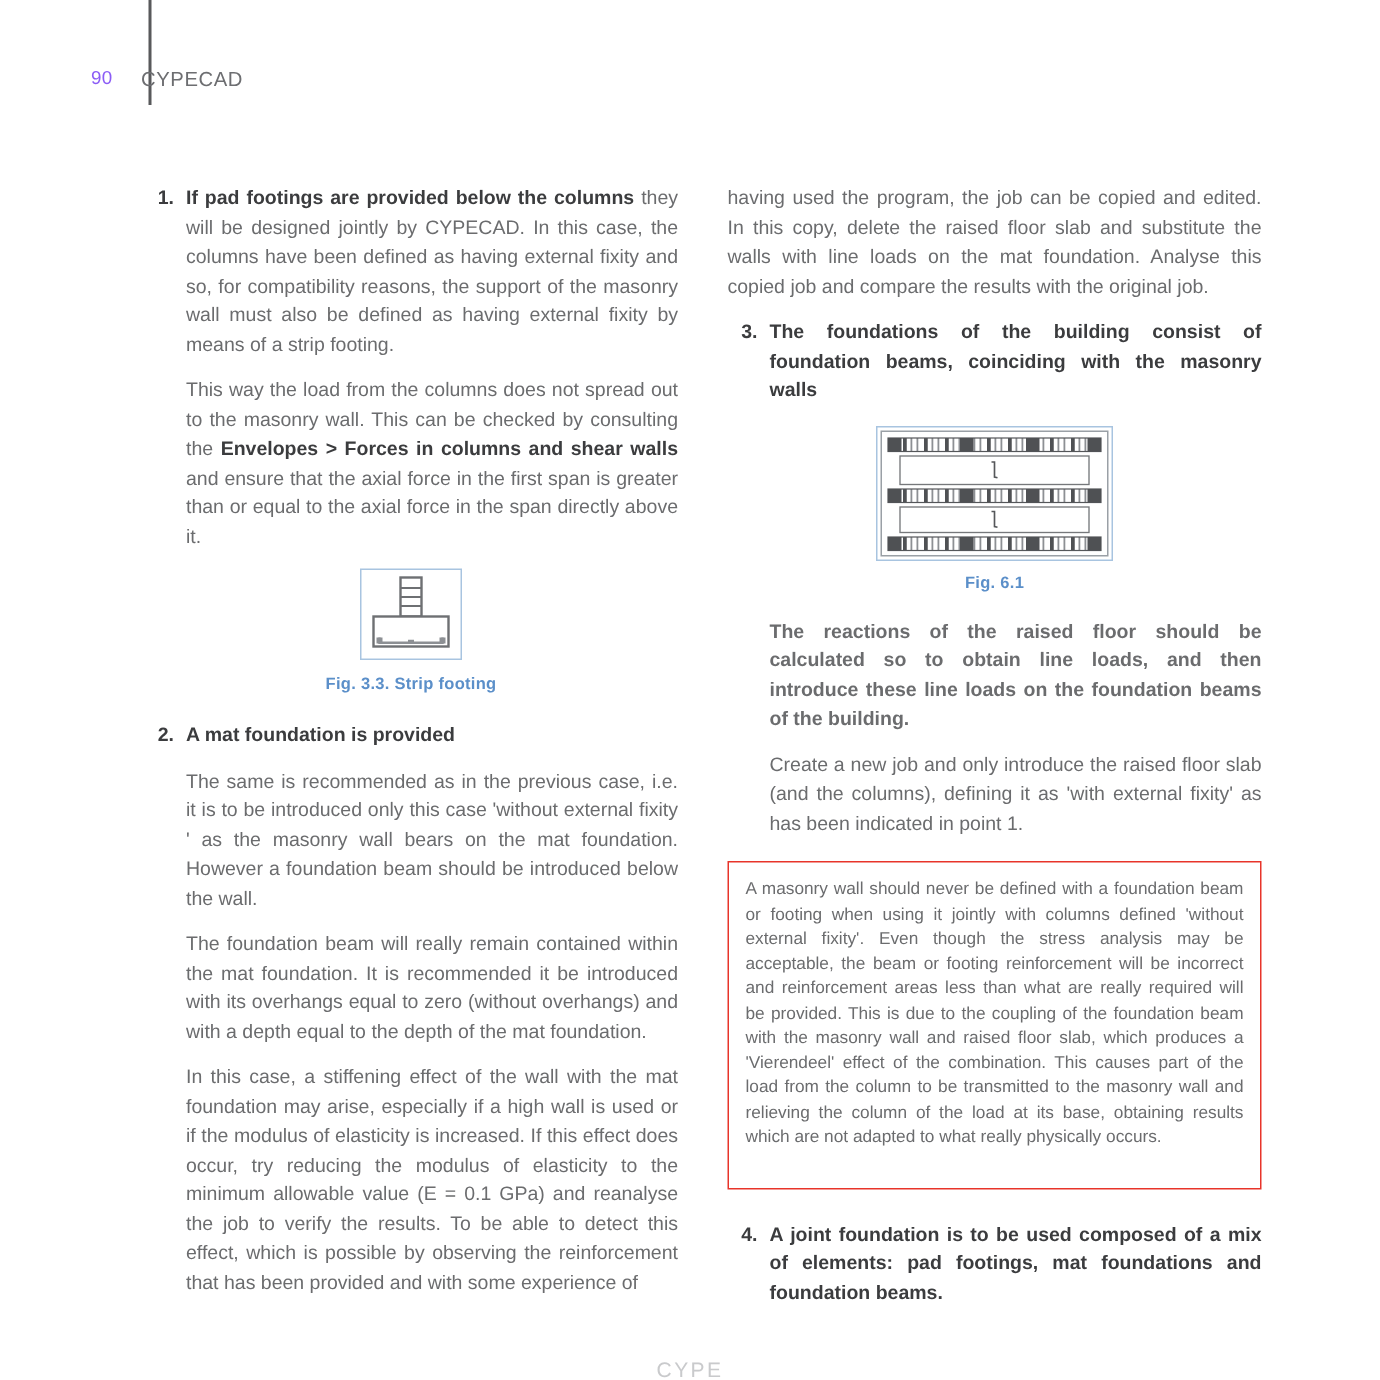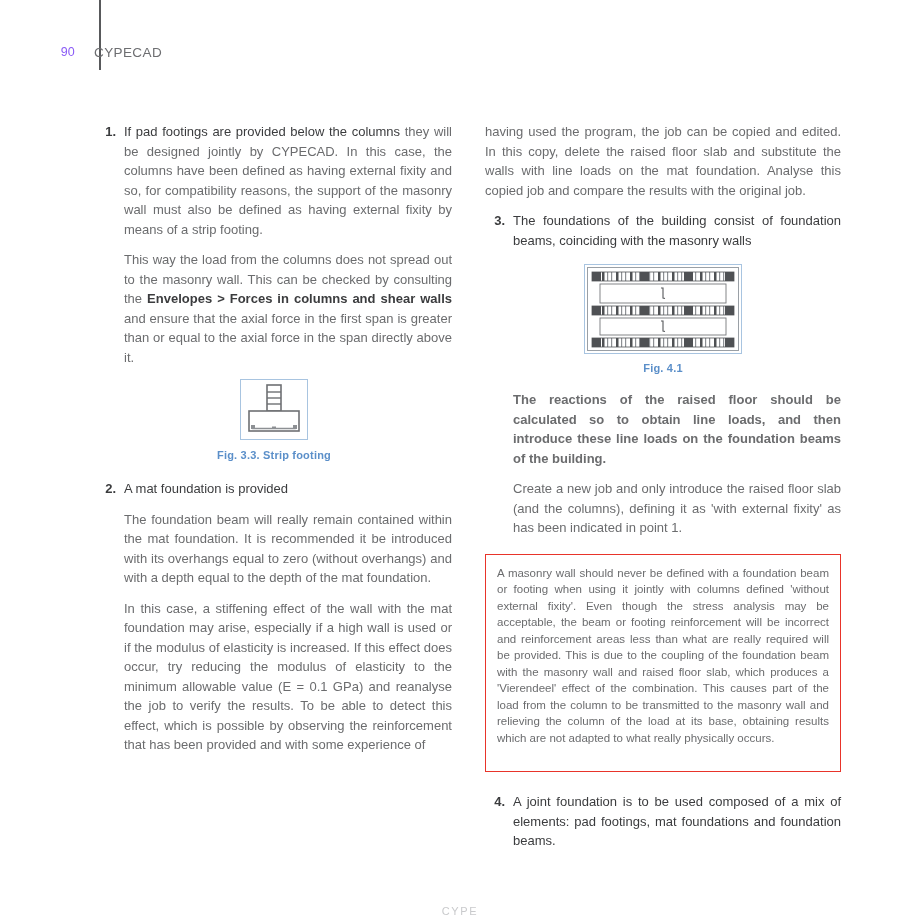--- a/index.html
+++ b/index.html
@@ -69,21 +69,21 @@
     left: 0;
     top: 0;
     width: 20px;
     text-align: right;
     font-weight: bold;
     font-size: 13px;
     color: #3b3c3e;
     line-height: 19.5px;
   }
   .lead {
-    font-weight: normal;
+    font-weight: bold;
     color: #3b3c3e;
   }
 
   p.body {
     margin: 0 0 11px 0;
     font-size: 13px;
     line-height: 19.5px;
     text-align: justify;
     color: #6b6c6e;
     -webkit-hyphens: none;
@@ -143,21 +143,21 @@
     color: #6b6c6e;
   }
 
   
   .page-footer {
     position: absolute;
     left: 0;
     top: 905px;
     width: 920px;
     text-align: center;
-    font-size: 11px;
+    font-size: 14px;
     letter-spacing: 1.6px;
     color: #c9cacc;
     font-weight: normal;
   }
 </style>
 </head>
 <body>
 
 <div class="page-header">
   <div class="header-rule"></div>
@@ -196,20 +196,21 @@
       </div>
     </div>
     <div class="fig-caption">Fig. 3.3. Strip footing</div>
   </div>
 
   <div class="list-item" style="margin-top:18px;">
     <div class="list-num">2.</div>
     <p class="body" style="margin-bottom:11px;"><span class="lead">A mat foundation is provided</span></p>
   </div>
 
+  <p class="body indent">The same is recommended as in the previous case, i.e. it is to be introduced only this case 'without external fixity ' as the masonry wall bears on the mat foundation. However a foundation beam should be introduced below the wall.</p>
   <p class="body indent">The foundation beam will really remain contained within the mat foundation. It is recommended it be introduced with its overhangs equal to zero (without overhangs) and with a depth equal to the depth of the mat foundation.</p>
   <p class="body indent">In this case, a stiffening effect of the wall with the mat foundation may arise, especially if a high wall is used or if the modulus of elasticity is increased. If this effect does occur, try reducing the modulus of elasticity to the minimum allowable value (E = 0.1 GPa) and reanalyse the job to verify the results. To be able to detect this effect, which is possible by observing the reinforcement that has been provided and with some experience of</p>
 
 </div>
 
 <div class="col col-right">
 
   <p class="body">having used the program, the job can be copied and edited. In this copy, delete the raised floor slab and substitute the walls with line loads on the mat foundation. Analyse this copied job and compare the results with the original job.</p>
 
   <div class="list-item">
@@ -259,21 +260,21 @@
 
           <rect x="12" y="16" width="126" height="19" fill="#ffffff" stroke="#76787b" stroke-width="0.9"></rect>
 
           <rect x="12" y="50" width="126" height="17" fill="#ffffff" stroke="#76787b" stroke-width="0.9"></rect>
 
           <path d="M73 20 L75 20 L75 30 L77 30.5" fill="none" stroke="#55575a" stroke-width="1.1"></path>
           <path d="M73 53 L75 53 L75 63 L77 63.5" fill="none" stroke="#55575a" stroke-width="1.1"></path>
         </svg>
       </div>
     </div>
-    <div class="fig-caption">Fig. 4.1</div>
+    <div class="fig-caption">Fig. 6.1</div>
   </div>
 
   <p class="body indent" style="margin-top:16px;font-weight:bold;">The reactions of the raised floor should be calculated so to obtain line loads, and then introduce these line loads on the foundation beams of the building.</p>
   <p class="body indent">Create a new job and only introduce the raised floor slab (and the columns), defining it as 'with external fixity' as has been indicated in point 1.</p>
 
   <div class="warn-box">
     <p>A masonry wall should never be defined with a foundation beam or footing when using it jointly with columns defined 'without external fixity'. Even though the stress analysis may be acceptable, the beam or footing reinforcement will be incorrect and reinforcement areas less than what are really required will be provided. This is due to the coupling of the foundation beam with the masonry wall and raised floor slab, which produces a 'Vierendeel' effect of the combination. This causes part of the load from the column to be transmitted to the masonry wall and relieving the column of the load at its base, obtaining results which are not adapted to what really physically occurs.</p>
   </div>
 
   <div class="list-item" style="margin-top:20px;">

